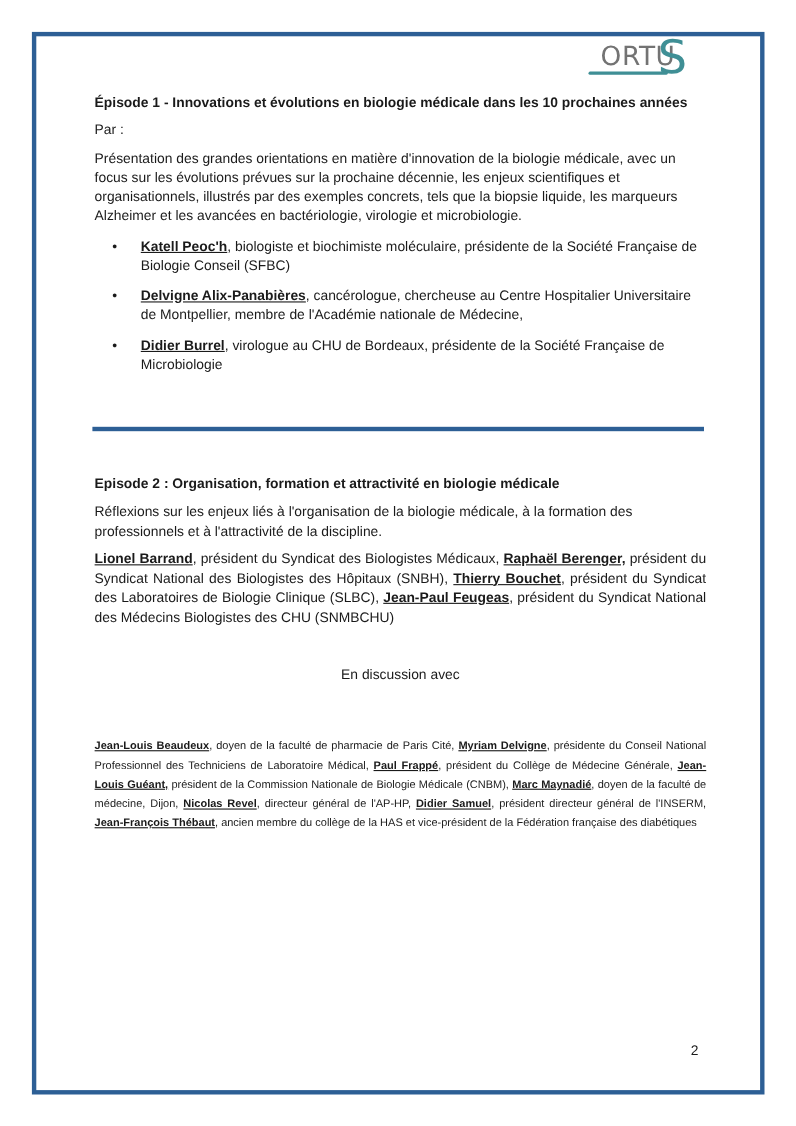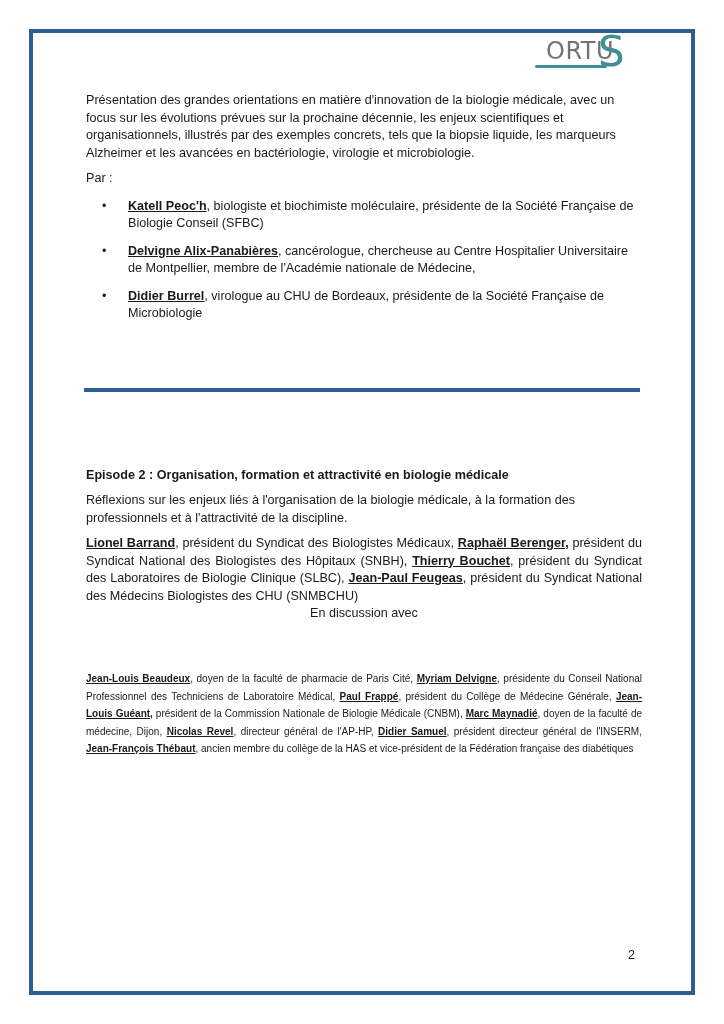--- a/index.html
+++ b/index.html
@@ -76,21 +76,20 @@
       width: 556px; height: 4px;
       background: #2d5f95;
     }
 
     .section2 {
       position: absolute;
       left: 86px; top: 431px;
       width: 556px;
       font-size: 12.6px;
       line-height: 17.5px;
-      margin-top: 35px;
     }
     .justify { text-align: justify; }
 
     .discussion-heading {
       position: absolute;
       left: 86px; top: 606px;
       width: 556px;
       text-align: center;
       font-weight: normal;
       font-size: 12.6px;
@@ -114,22 +113,23 @@
 
 <div class="page-frame"></div>
 
 <div class="logo">
   <span class="logo-text">ORTU</span>
   <span class="logo-s">S</span>
   <span class="logo-underline"></span>
 </div>
 
 <div class="content">
+  <div class="h-episode">Épisode 1 - Innovations et évolutions en biologie médicale dans les 10 prochaines années</div>
+  <p>Par :</p>
   <p>Présentation des grandes orientations en matière d'innovation de la biologie médicale, avec un focus sur les évolutions prévues sur la prochaine décennie, les enjeux scientifiques et organisationnels, illustrés par des exemples concrets, tels que la biopsie liquide, les marqueurs Alzheimer et les avancées en bactériologie, virologie et microbiologie.</p>
-  <p>Par :</p>
   <ul class="speakers">
     <li>
       <span class="bullet">•</span>
       <b>Katell Peoc'h</b><span>, biologiste et biochimiste moléculaire, présidente de la Société Française de Biologie Conseil (SFBC)</span>
     </li>
     <li>
       <span class="bullet">•</span>
       <b>Delvigne Alix-Panabières</b><span>, cancérologue, chercheuse au Centre Hospitalier Universitaire de Montpellier, membre de l'Académie nationale de Médecine,</span>
     </li>
     <li>

